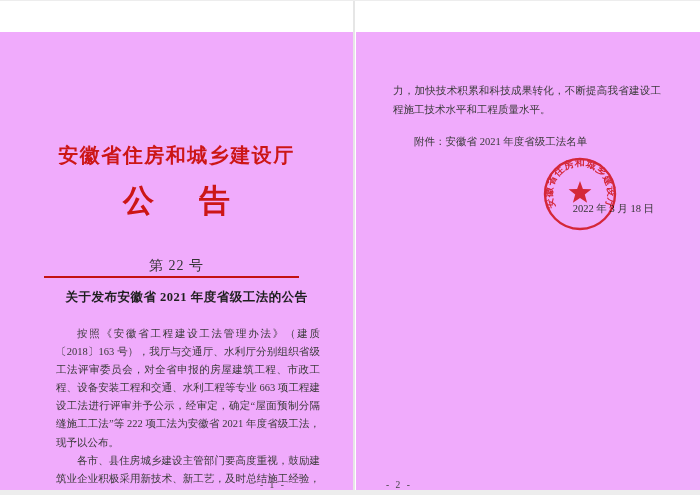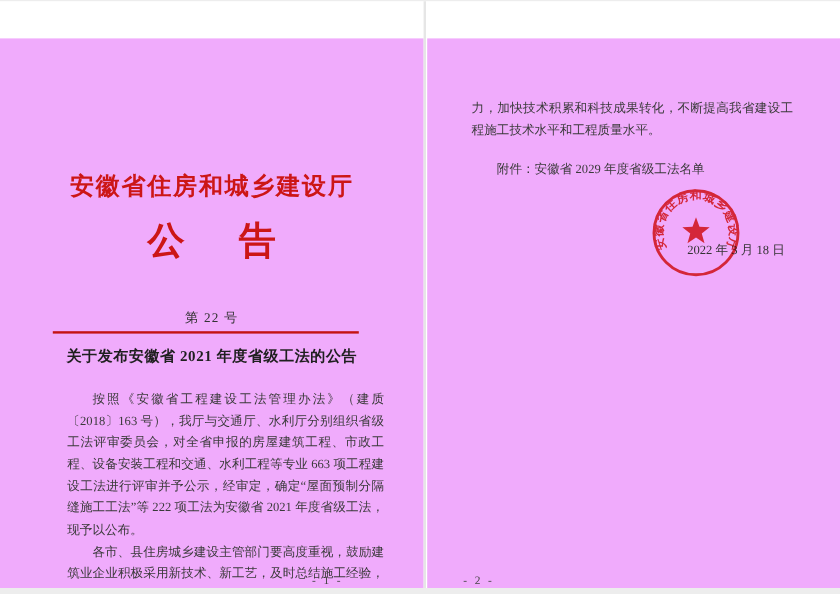--- a/index.html
+++ b/index.html
@@ -61,39 +61,40 @@
     gap: 45px;
     font-size: 31px;
     font-weight: bold;
     color: #cc1616;
   }
   .issue-no {
     position: absolute;
     top: 225px; left: 0;
     width: 100%;
     text-align: center;
-    font-size: 11px;
+    font-size: 14px;
     letter-spacing: 1px;
     color: #333333;
   }
   .red-rule {
     position: absolute;
     top: 244px; left: 44px;
     width: 255px; height: 2px;
     background: #c41212;
   }
   .doc-title {
     position: absolute;
     top: 257px; left: 0;
     width: 100%;
     text-align: center;
     font-size: 12.5px;
     font-weight: bold;
     color: #1f1f1f;
     letter-spacing: 0.5px;
+    padding-left: 10px;
   }
   .body-text {
     position: absolute;
     color: #3a3a3a;
     font-size: 10.5px;
     line-height: 18.1px;
     text-align: justify;
   }
   .body-1 {
     top: 293px; left: 56px;
@@ -162,21 +163,21 @@
 
     <div class="page-number page-number-1">- 1 -</div>
   </div>
 
   <div class="page-divider"></div>
 
   <div class="page page-right">
 
     <div class="body-text body-2">
       <p class="continuation">力，加快技术积累和科技成果转化，不断提高我省建设工程施工技术水平和工程质量水平。</p>
-      <p class="attachment">附件：安徽省 2029 年度省级工法名单</p>
+      <p class="attachment">附件：安徽省 2021 年度省级工法名单</p>
     </div>
 
     <div class="date-line">2022 年 3 月 18 日</div>
 
     <svg class="seal" viewBox="0 0 78 78">
       <defs>
         <path id="sealArc" d="M 14.8 53 A 28 28 0 1 1 63.2 53" fill="none"></path>
       </defs>
       <circle cx="39" cy="39" r="35" fill="none" stroke="#e02828" stroke-width="2.4"></circle>
       <polygon points="39,26 41.9,34 50.4,34.3 43.8,39.5 46.1,47.7 39,43 31.9,47.7 34.2,39.5 27.6,34.3 36.1,34" fill="#e02828"></polygon>

